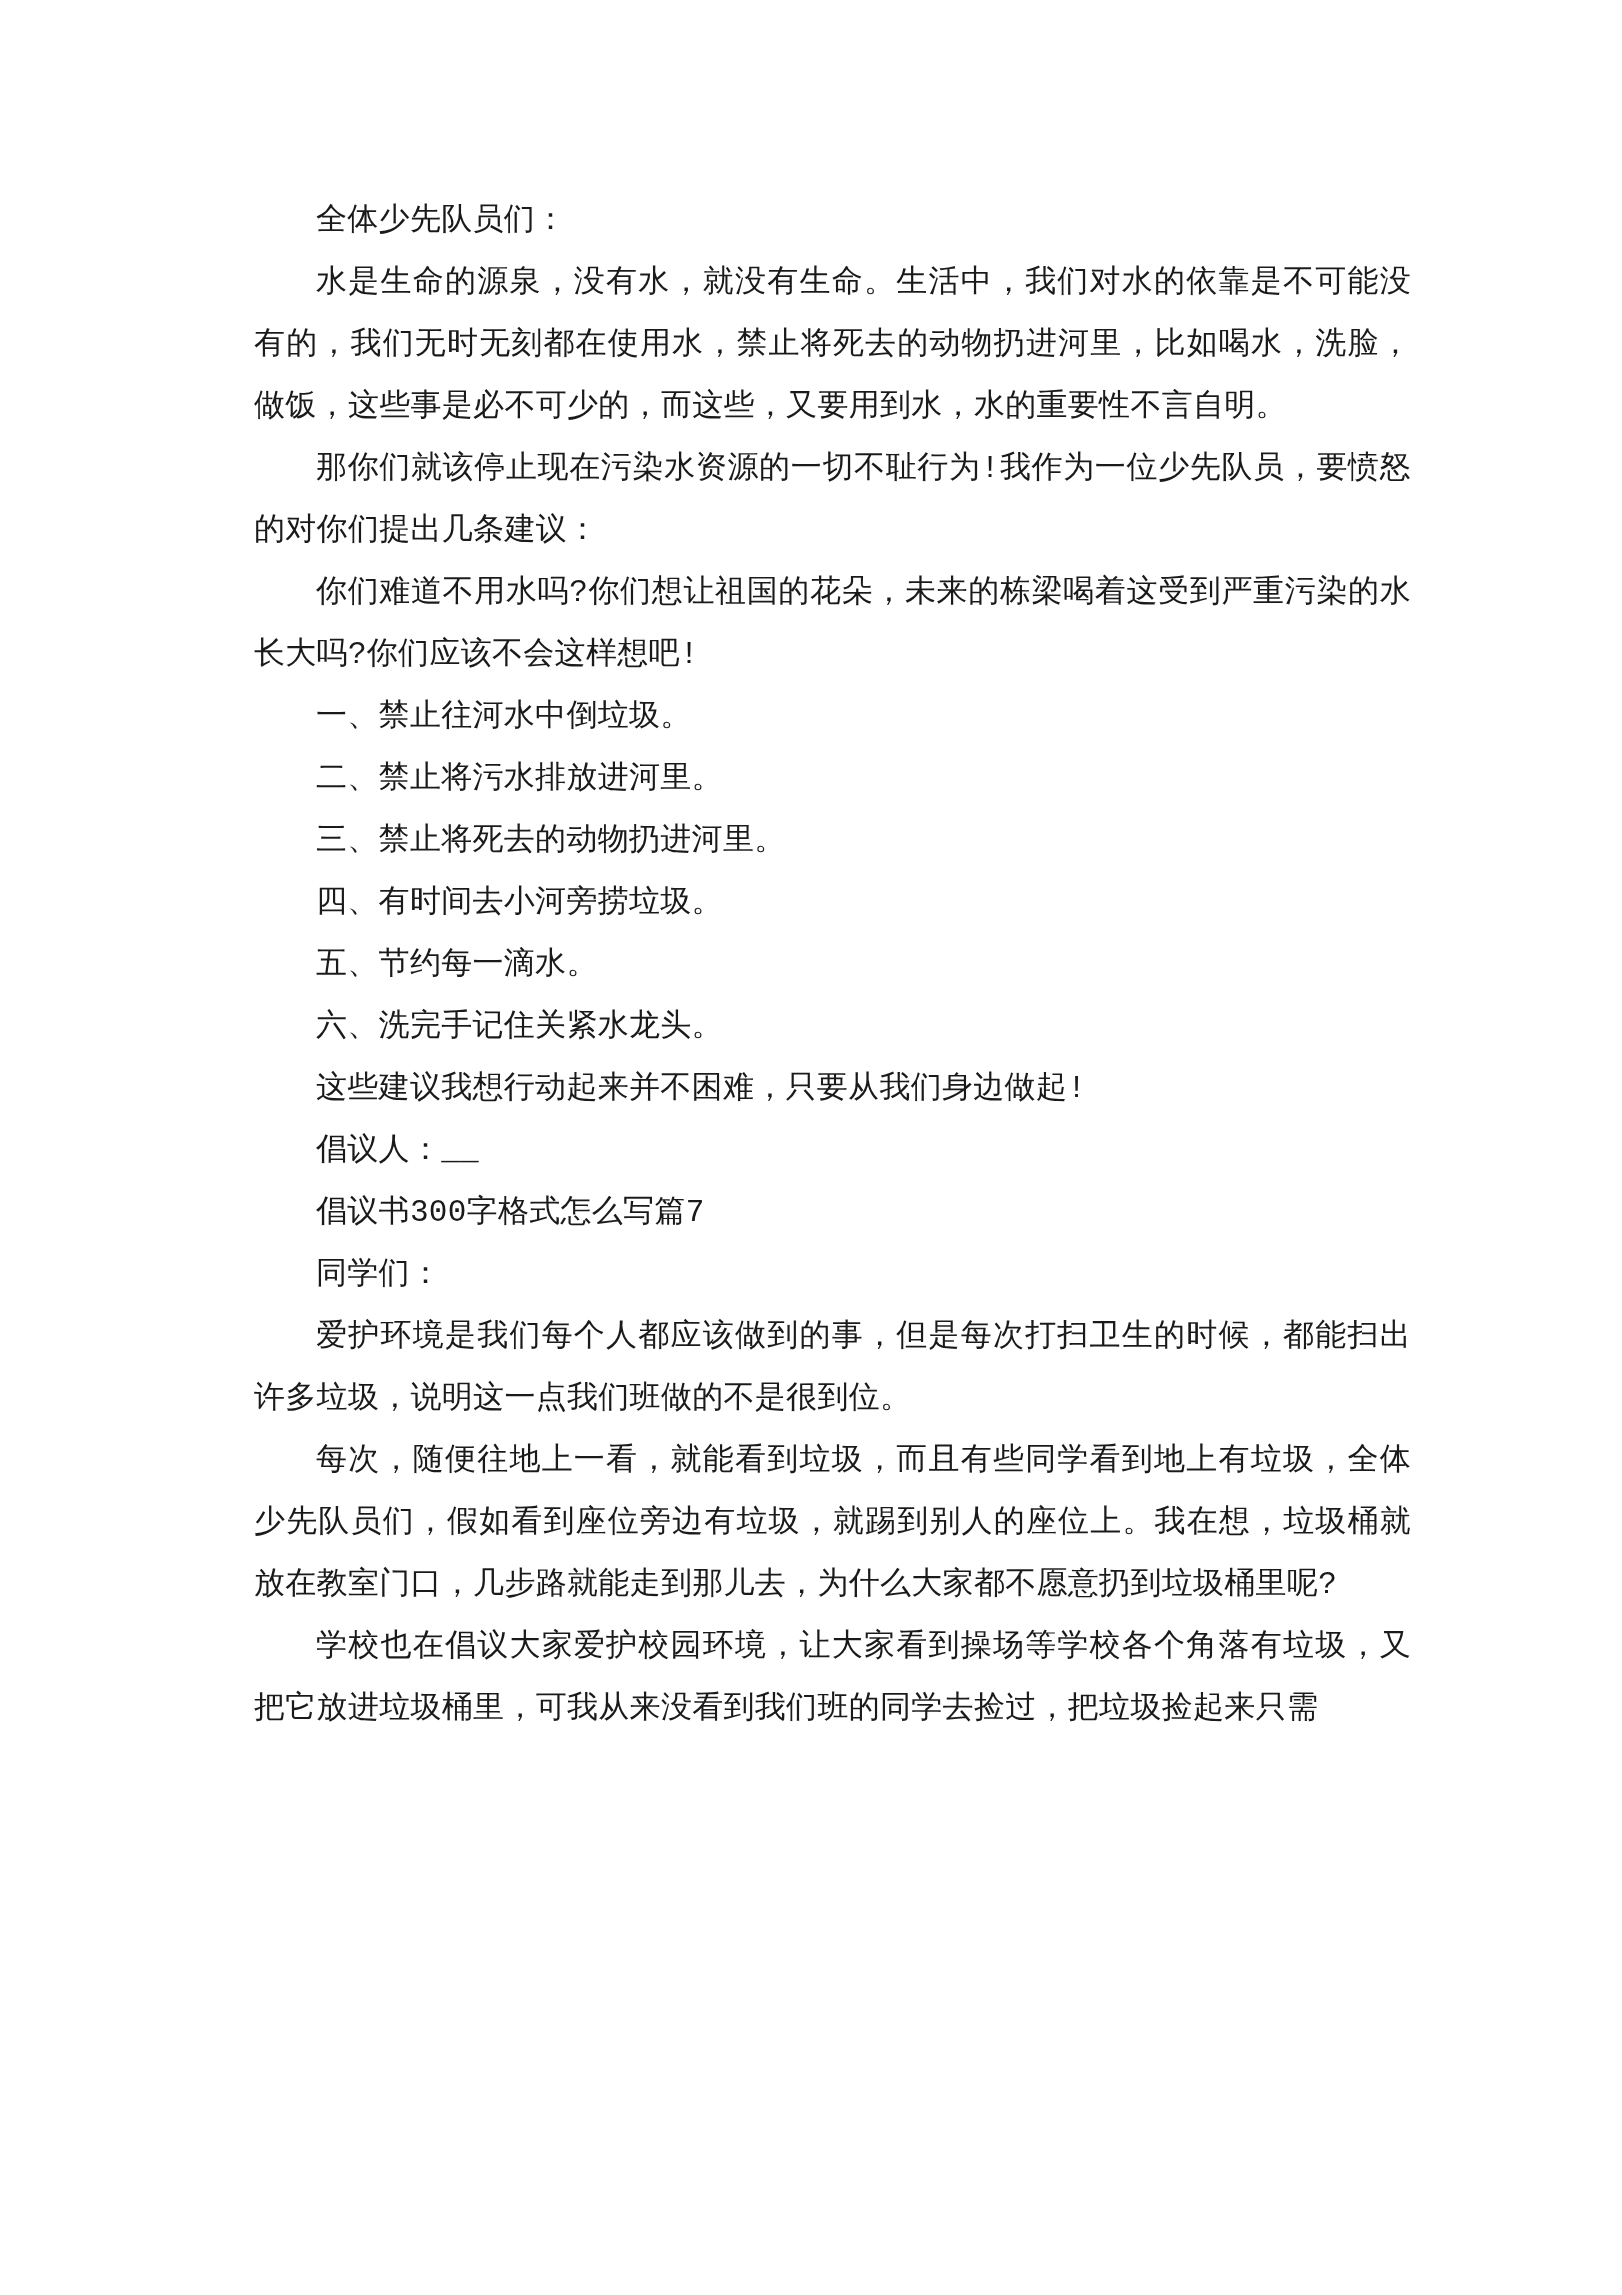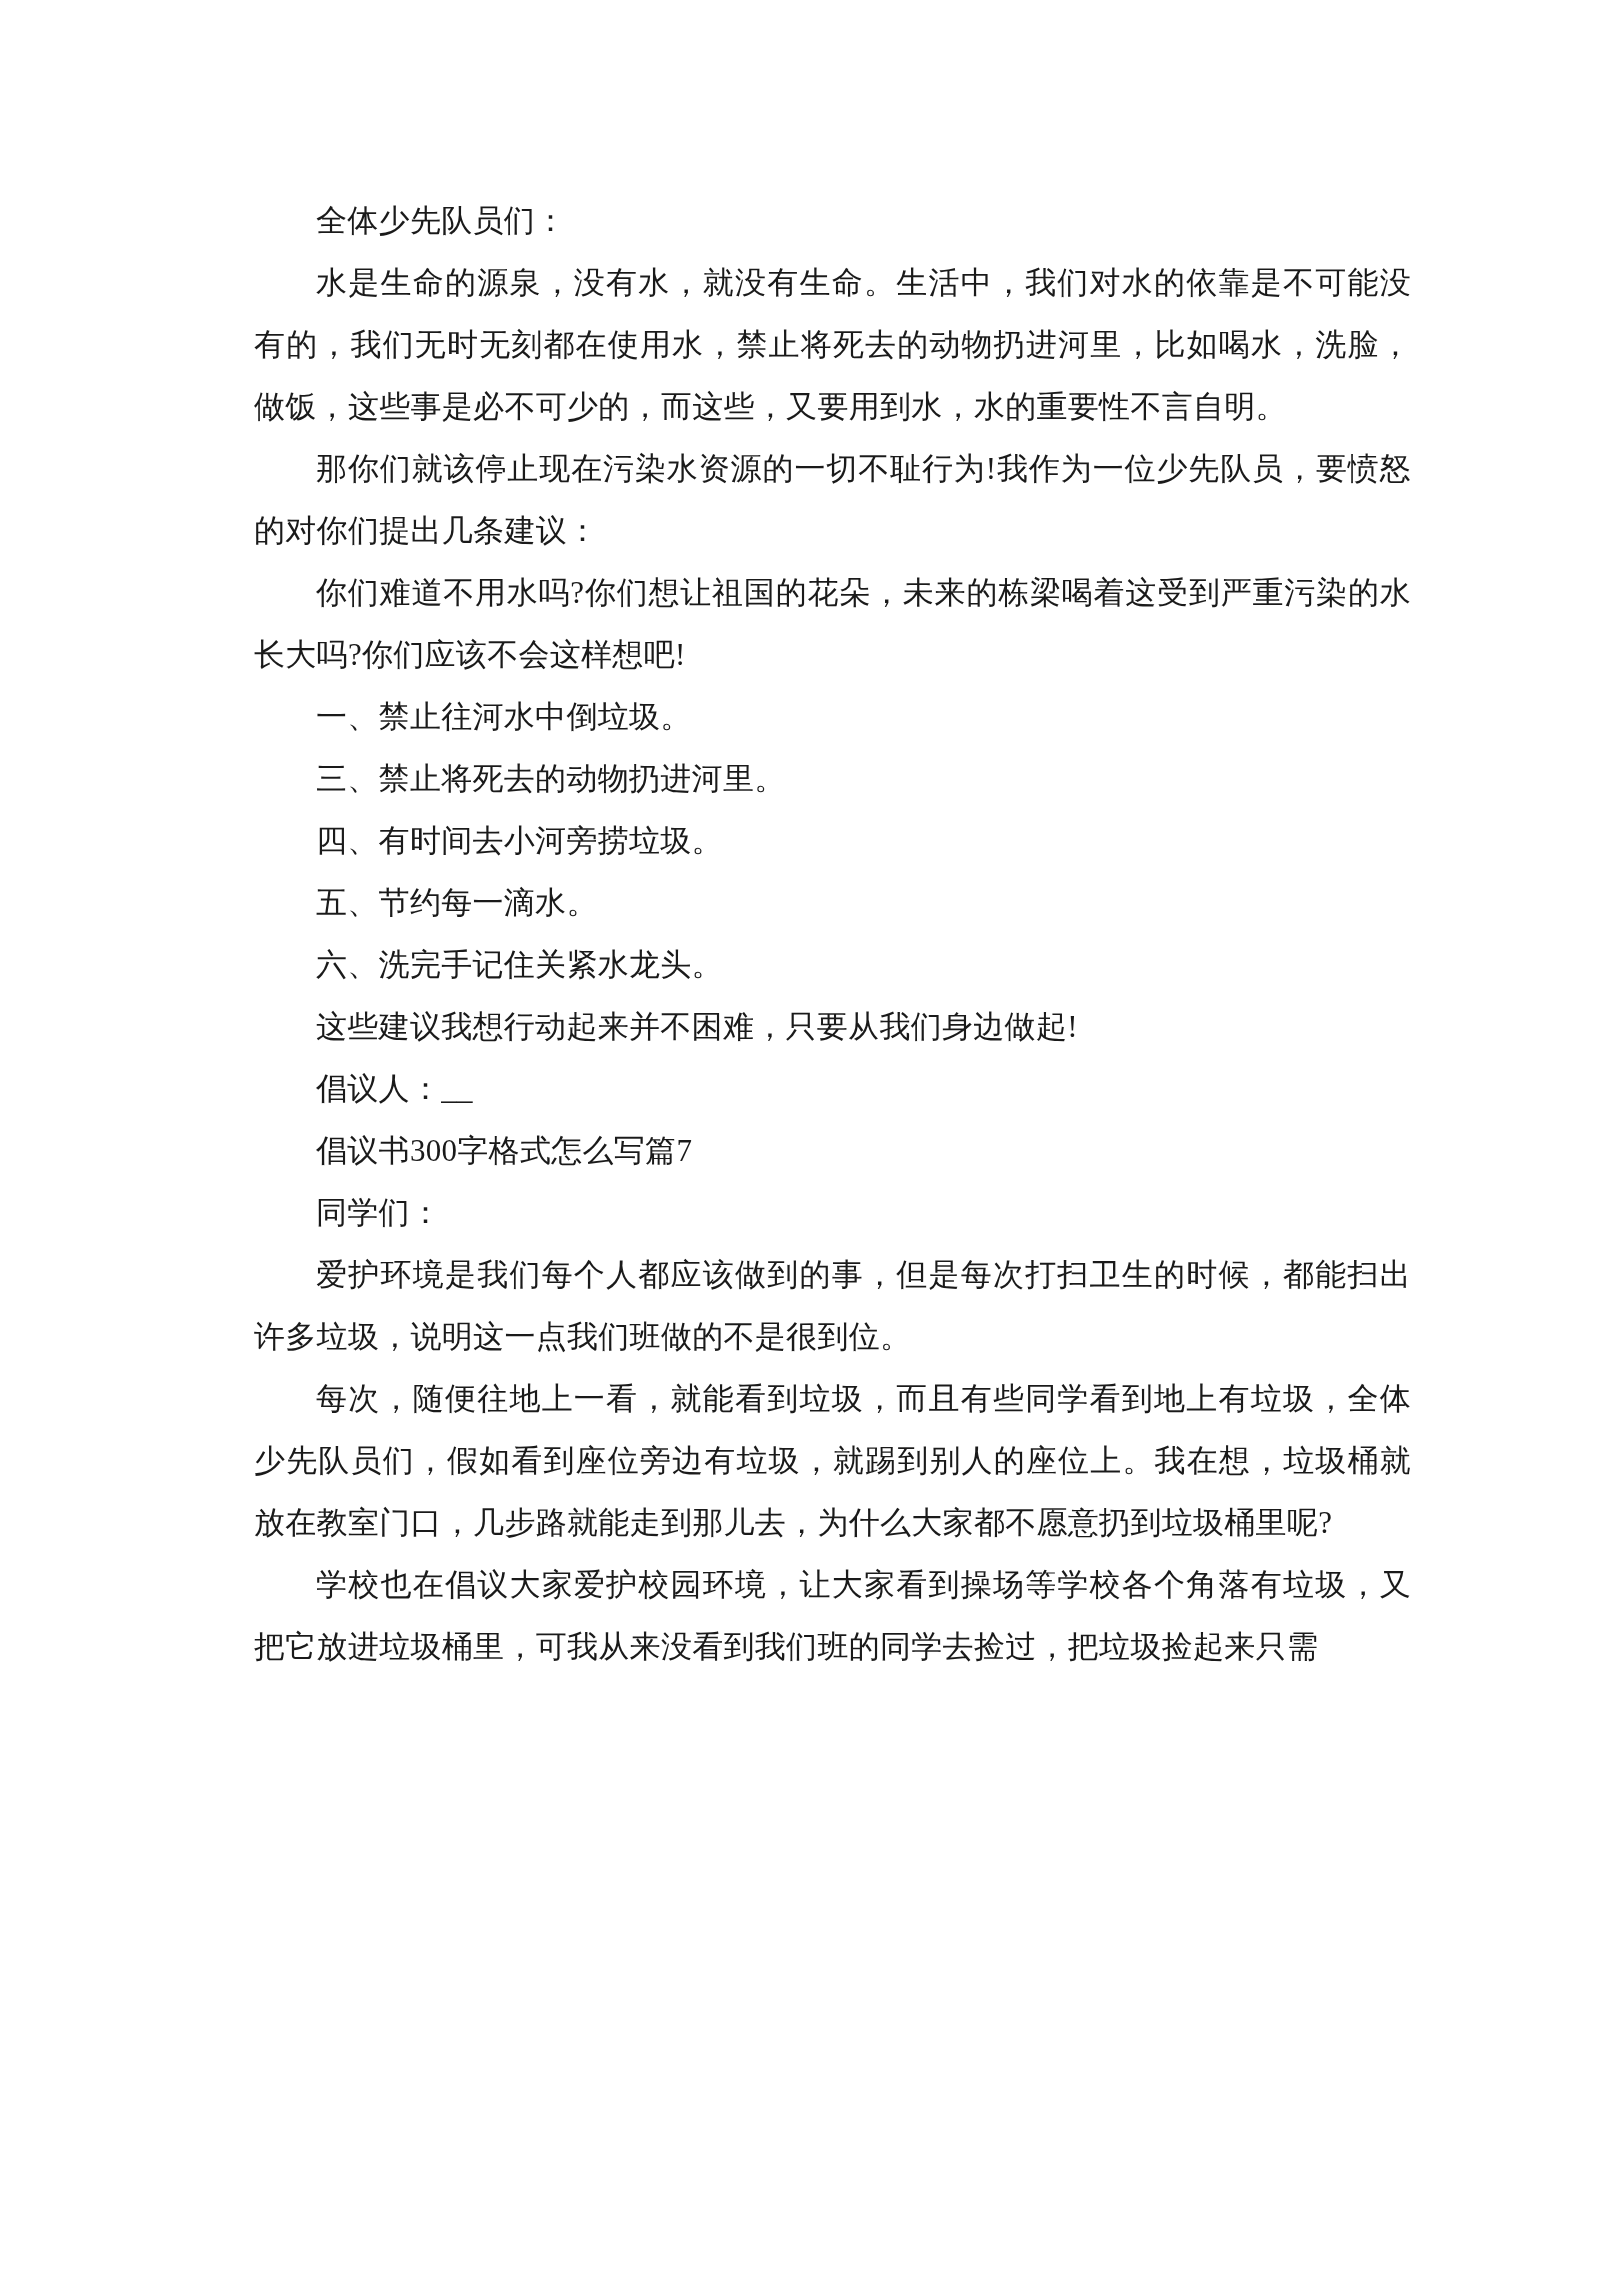--- a/index.html
+++ b/index.html
@@ -6,21 +6,21 @@
     margin: 0;
     padding: 0;
     background: #ffffff;
   }
   .page {
     position: relative;
     width: 1623px;
     height: 2295px;
     background: #ffffff;
     overflow: hidden;
-    font-family: Liberation Serif, serif;
+    font-family: Liberation Mono, monospace;
     color: #1a1a1a;
   }
   .doc-body {
     position: absolute;
     left: 254px;
     top: 190px;
     width: 1157px;
     font-size: 31px;
     line-height: 2.0;
     text-align: justify;
@@ -36,20 +36,21 @@
 </head>
 <body>
 
 <div class="page">
   <div class="doc-body">
     <p>全体少先队员们：</p>
     <p>水是生命的源泉，没有水，就没有生命。生活中，我们对水的依靠是不可能没有的，我们无时无刻都在使用水，禁止将死去的动物扔进河里，比如喝水，洗脸，做饭，这些事是必不可少的，而这些，又要用到水，水的重要性不言自明。</p>
     <p>那你们就该停止现在污染水资源的一切不耻行为!我作为一位少先队员，要愤怒的对你们提出几条建议：</p>
     <p>你们难道不用水吗?你们想让祖国的花朵，未来的栋梁喝着这受到严重污染的水长大吗?你们应该不会这样想吧!</p>
     <p>一、禁止往河水中倒垃圾。</p>
+    <p>二、禁止将污水排放进河里。</p>
     <p>三、禁止将死去的动物扔进河里。</p>
     <p>四、有时间去小河旁捞垃圾。</p>
     <p>五、节约每一滴水。</p>
     <p>六、洗完手记住关紧水龙头。</p>
     <p>这些建议我想行动起来并不困难，只要从我们身边做起!</p>
     <p>倡议人：__</p>
     <p>倡议书300字格式怎么写篇7</p>
     <p>同学们：</p>
     <p>爱护环境是我们每个人都应该做到的事，但是每次打扫卫生的时候，都能扫出许多垃圾，说明这一点我们班做的不是很到位。</p>
     <p>每次，随便往地上一看，就能看到垃圾，而且有些同学看到地上有垃圾，全体少先队员们，假如看到座位旁边有垃圾，就踢到别人的座位上。我在想，垃圾桶就放在教室门口，几步路就能走到那儿去，为什么大家都不愿意扔到垃圾桶里呢?</p>

